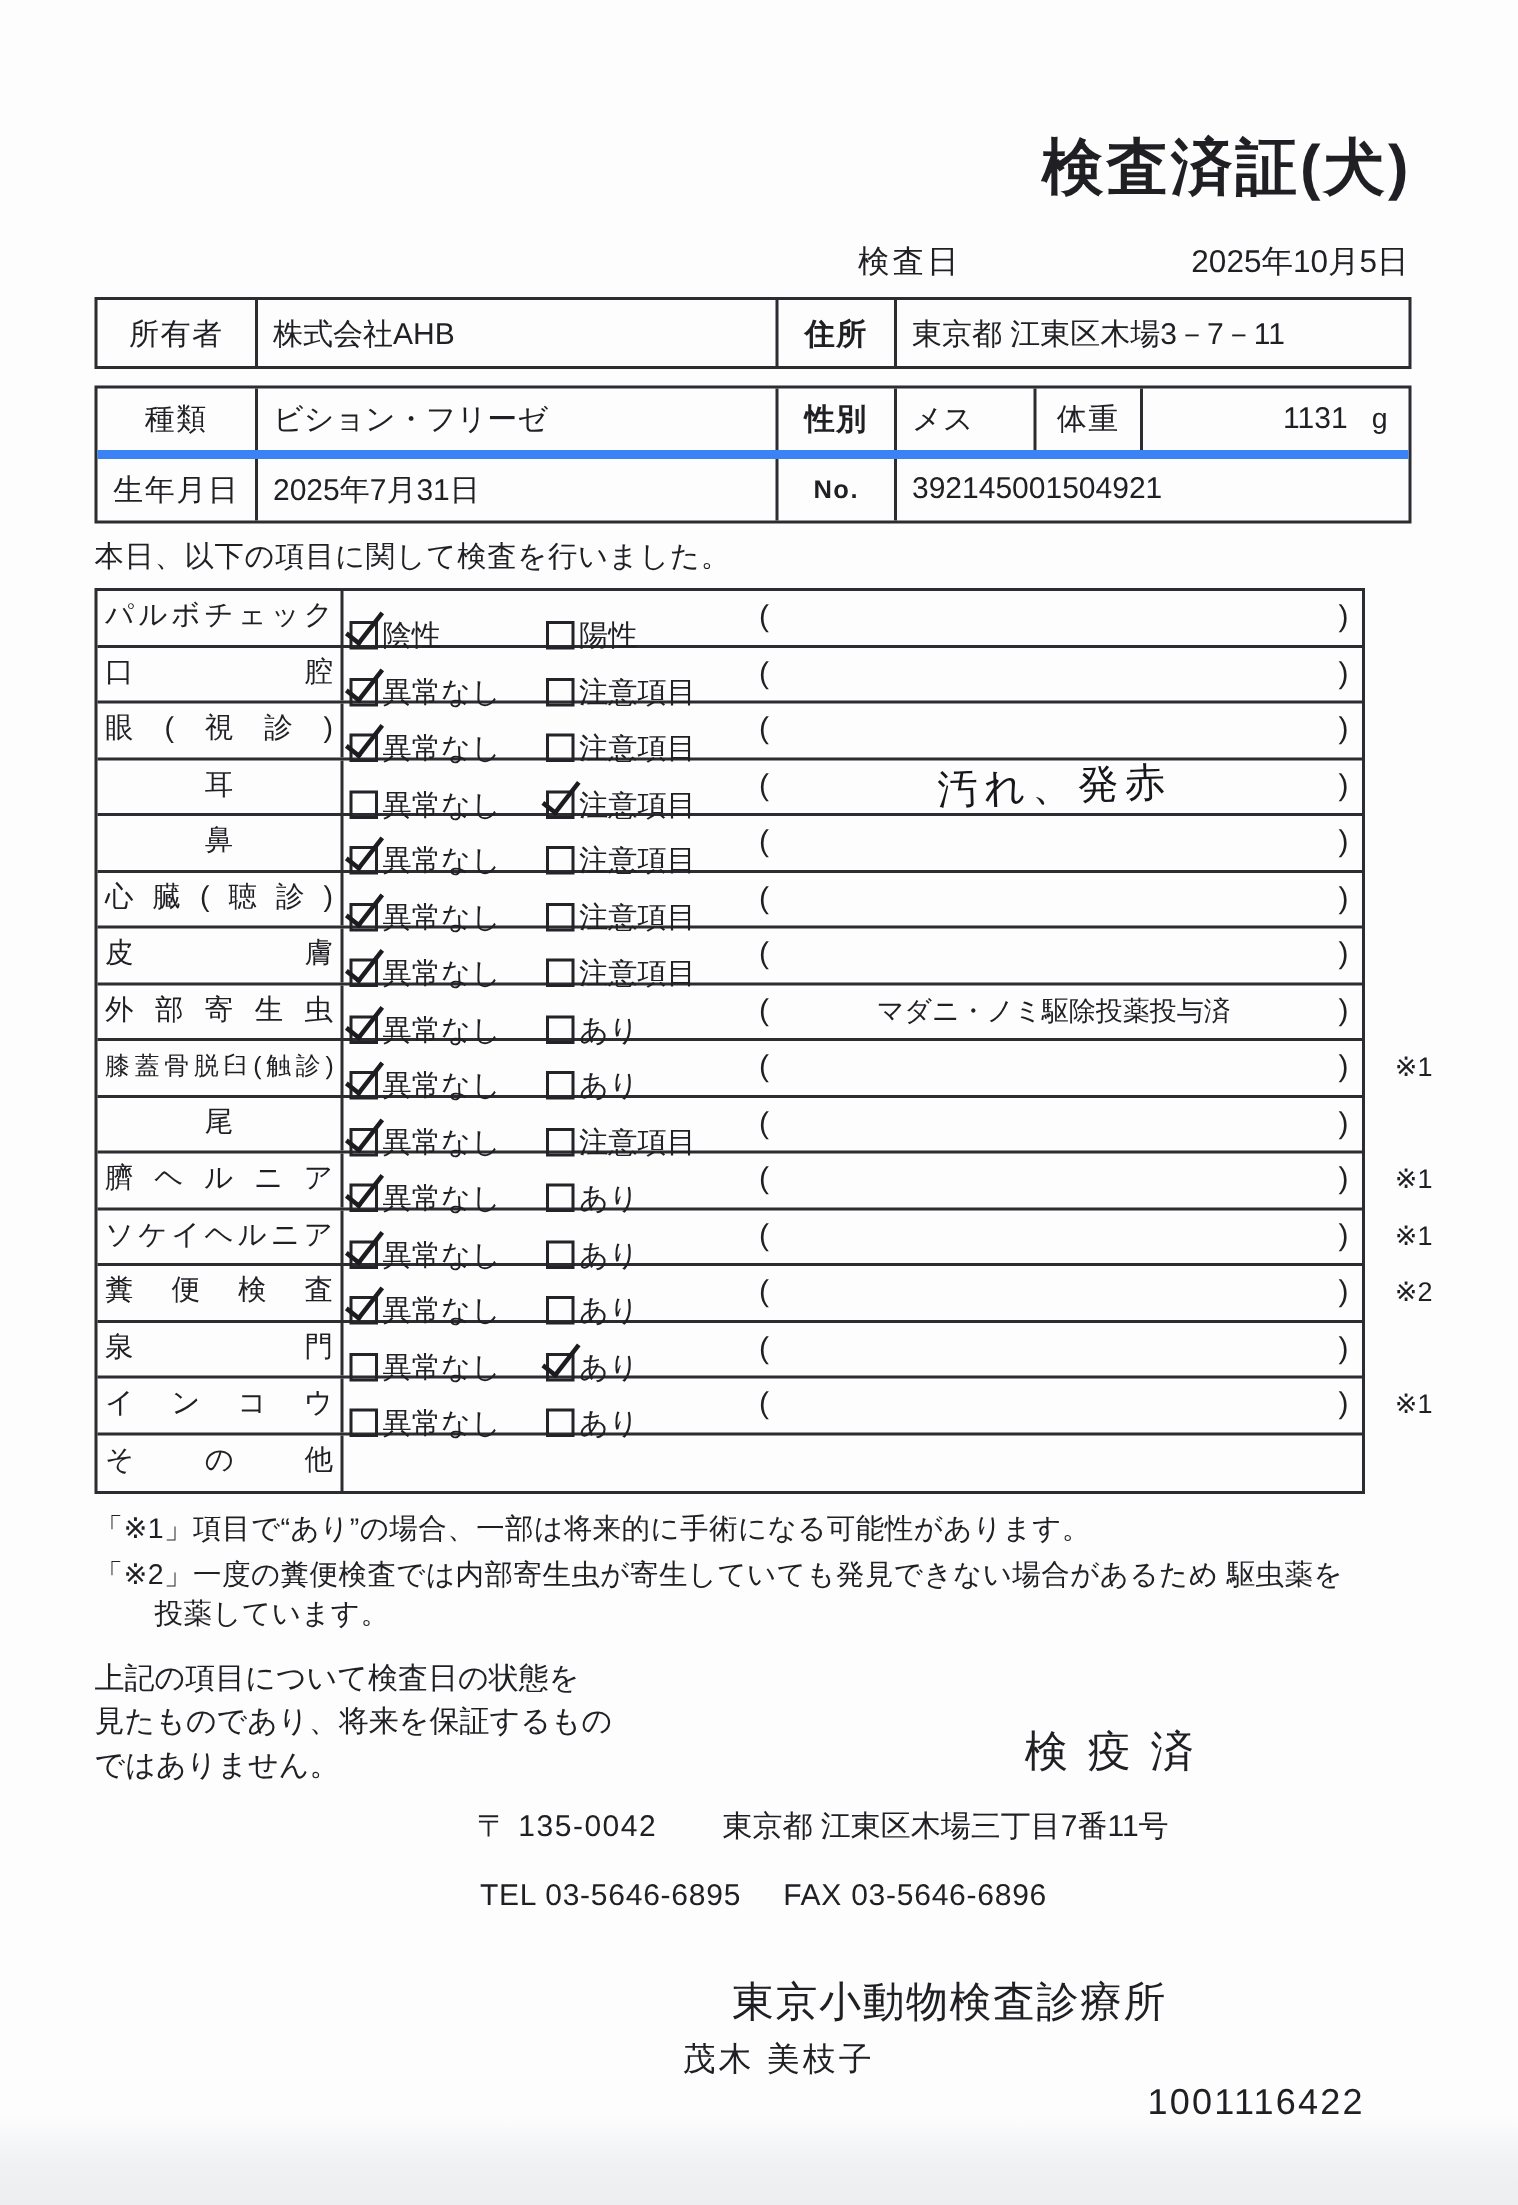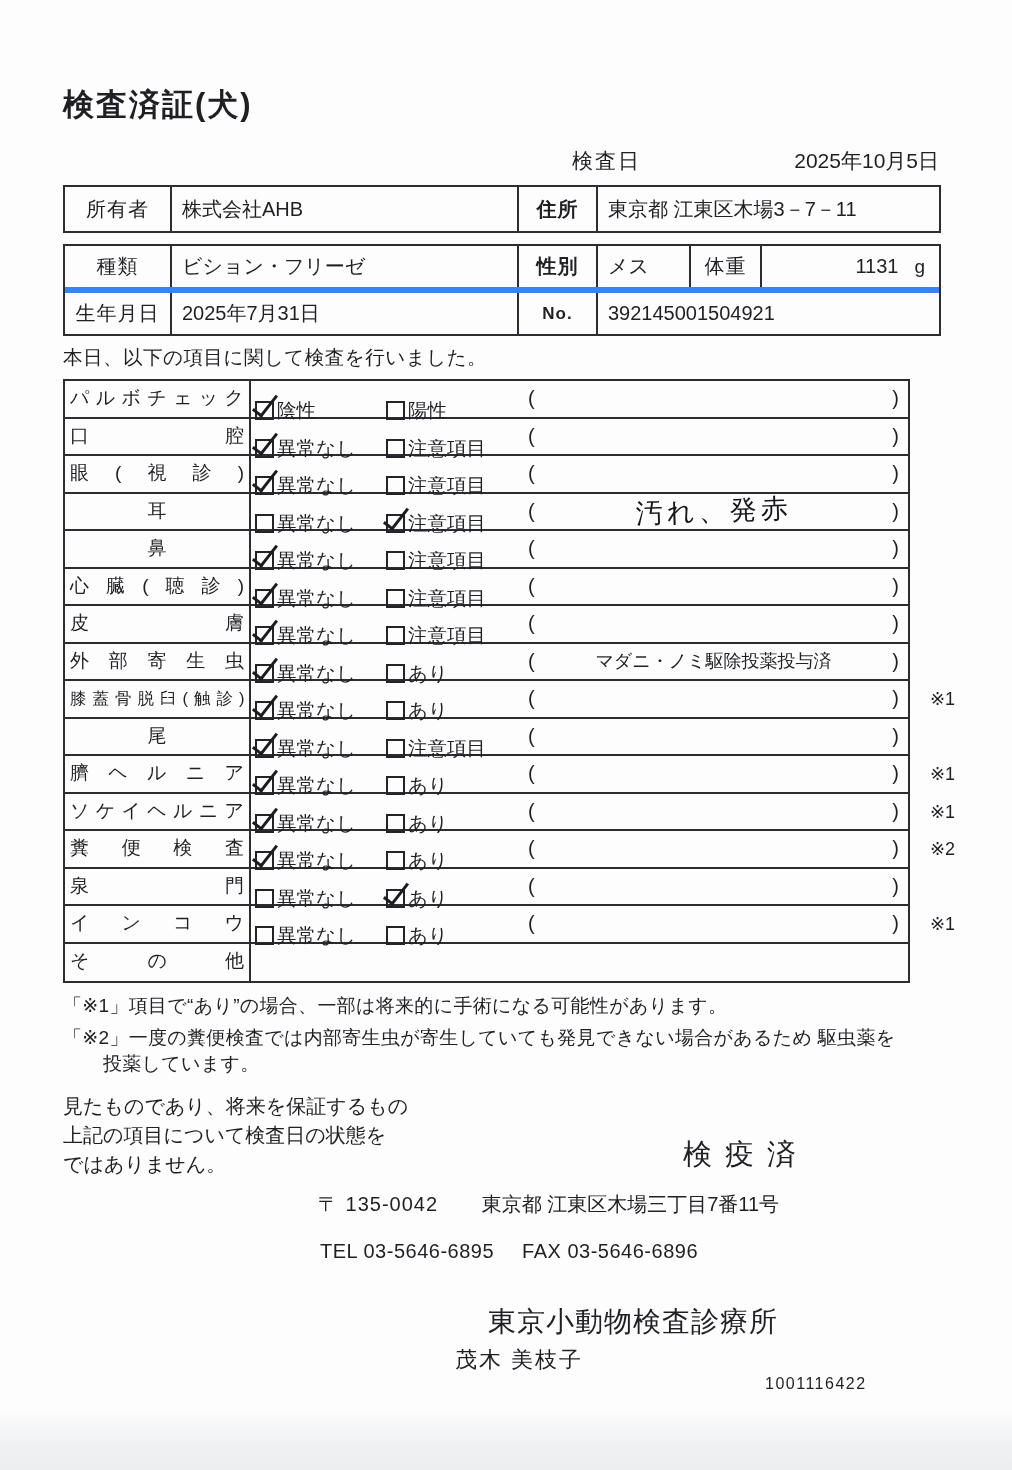--- a/index.html
+++ b/index.html
@@ -12,21 +12,21 @@
     overflow:hidden;
     margin:0 auto;
   }
   .page::after{
     content:"";position:absolute;left:0;right:0;bottom:0;height:60px;
     background:linear-gradient(180deg,rgba(240,241,243,0) 0%,#f0f1f3 55%,#eceef0 100%);
     pointer-events:none;
   }
   .content{position:absolute;left:63px;top:0;width:878px;}
 
-  .title{margin-top:84px;text-align:left;font-size:31px;font-weight:600;letter-spacing:2px;}
+  .title{margin-top:84px;text-align:right;font-size:41px;font-weight:600;letter-spacing:2px;}
 
   .date-row{position:relative;margin-top:21px;height:28px;font-size:21px;}
   .date-label{position:absolute;left:509px;top:0;letter-spacing:2px;}
   .date-value{position:absolute;right:2px;top:0;}
 
   
   .tbl{border:2px solid #2c2c31;display:flex;flex-direction:column;box-sizing:border-box;}
   .trow{display:flex;}
   .trow + .trow{border-top:6px solid #3b82f6;}
   .cell{box-sizing:border-box;display:flex;align-items:center;font-size:20px;overflow:hidden;}
@@ -47,21 +47,21 @@
   .weight-unit{margin-left:16px;font-size:19px;}
   .no-label{font-size:17px;}
 
   .intro{margin-top:8px;font-size:19.5px;letter-spacing:0.5px;}
 
   
   .exam{margin-top:8px;width:847px;border:2px solid #2c2c31;box-sizing:border-box;}
   .exam-row{position:relative;display:flex;height:37.5px;box-sizing:border-box;border-bottom:2px solid #2c2c31;}
   .exam-row:last-child{border-bottom:none;}
   .exam-lbl{
-    width:186px;flex:none;box-sizing:border-box;border-right:2px solid #2c2c31;
+    width:164px;flex:none;box-sizing:border-box;border-right:2px solid #2c2c31;
     padding:0 5px;font-size:19px;line-height:34px;
     text-align:justify;text-align-last:justify;overflow:hidden;white-space:nowrap;
   }
   .exam-row.c .exam-lbl{text-align:center;text-align-last:center;}
   .exam-row.s .exam-lbl{font-size:16.5px;letter-spacing:-0.5px;}
   .exam-content{flex:1;display:flex;align-items:center;min-width:0;}
   .opt{display:flex;align-items:center;flex:none;margin-top:24px;}
   .opt1{width:131px;padding-left:4px;}
   .opt2{width:142px;}
   .optlbl{font-size:19.5px;margin-left:3px;white-space:nowrap;}
@@ -88,21 +88,21 @@
   .bottom-block{margin-top:15px;display:flex;align-items:flex-end;}
   .disclaimer{font-size:20px;line-height:29px;width:440px;}
   .stamp{margin-left:180px;margin-bottom:4px;font-size:29px;letter-spacing:13px;white-space:nowrap;}
 
   .addr-line{margin-top:12px;padding-left:255px;font-size:20px;}
   .addr-line .postal{margin-right:38px;letter-spacing:1px;}
   .tel-line{margin-top:22px;padding-left:257px;font-size:20px;letter-spacing:0.5px;}
   .tel-line .fax{margin-left:22px;}
   .clinic{margin-top:40px;padding-left:262px;font-size:28px;letter-spacing:1px;text-align:center;}
   .examiner{margin-top:4px;padding-left:392px;font-size:22px;letter-spacing:2px;}
-  .serial{margin-top:0;padding-left:702px;font-size:16px;letter-spacing:1.5px;}
+  .serial{margin-top:0;padding-left:702px;font-size:24px;letter-spacing:1.5px;}
 </style>
 </head>
 <body>
 
 <div class="page">
   <div class="content">
 
     <div class="title">検査済証(犬)</div>
 
     <div class="date-row">
@@ -449,22 +449,22 @@
         <span class="mark"></span>
       </div>
 
     </div>
 
     <div class="fn fn1">「※1」項目で“あり”の場合、一部は将来的に手術になる可能性があります。</div>
     <div class="fn fn2">「※2」一度の糞便検査では内部寄生虫が寄生していても発見できない場合があるため 駆虫薬を投薬しています。</div>
 
     <div class="bottom-block">
       <div class="disclaimer">
+        <div>上記の項目について検査日の状態を</div>
         <div>見たものであり、将来を保証するもの</div>
-        <div>上記の項目について検査日の状態を</div>
         <div>ではありません。</div>
       </div>
       <div class="stamp">検疫済</div>
     </div>
 
     <div class="addr-line">
       <span class="postal">〒 135-0042</span>
       <span>東京都 江東区木場三丁目7番11号</span>
     </div>
 

